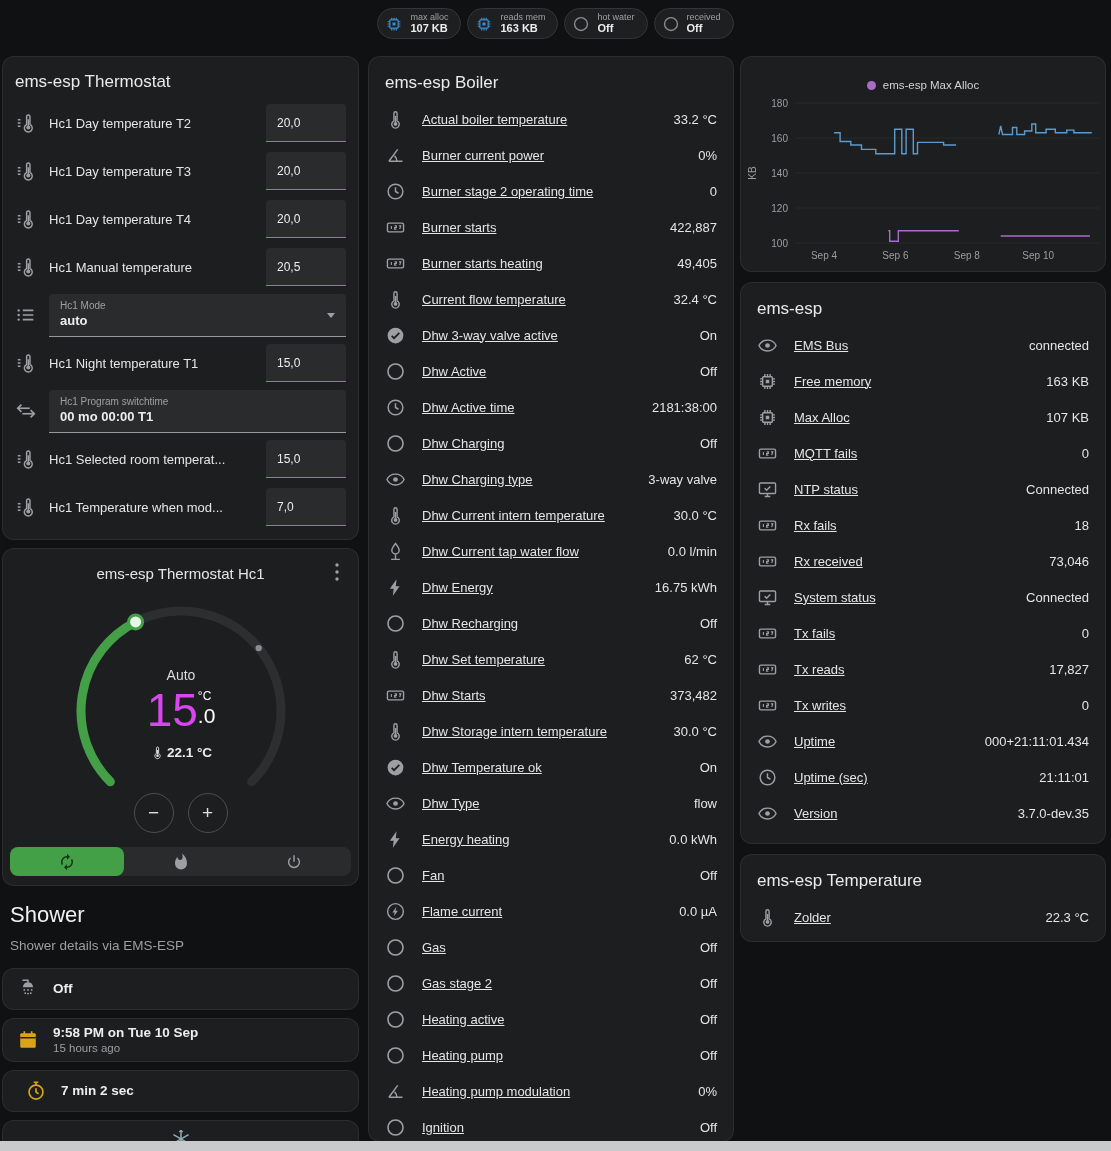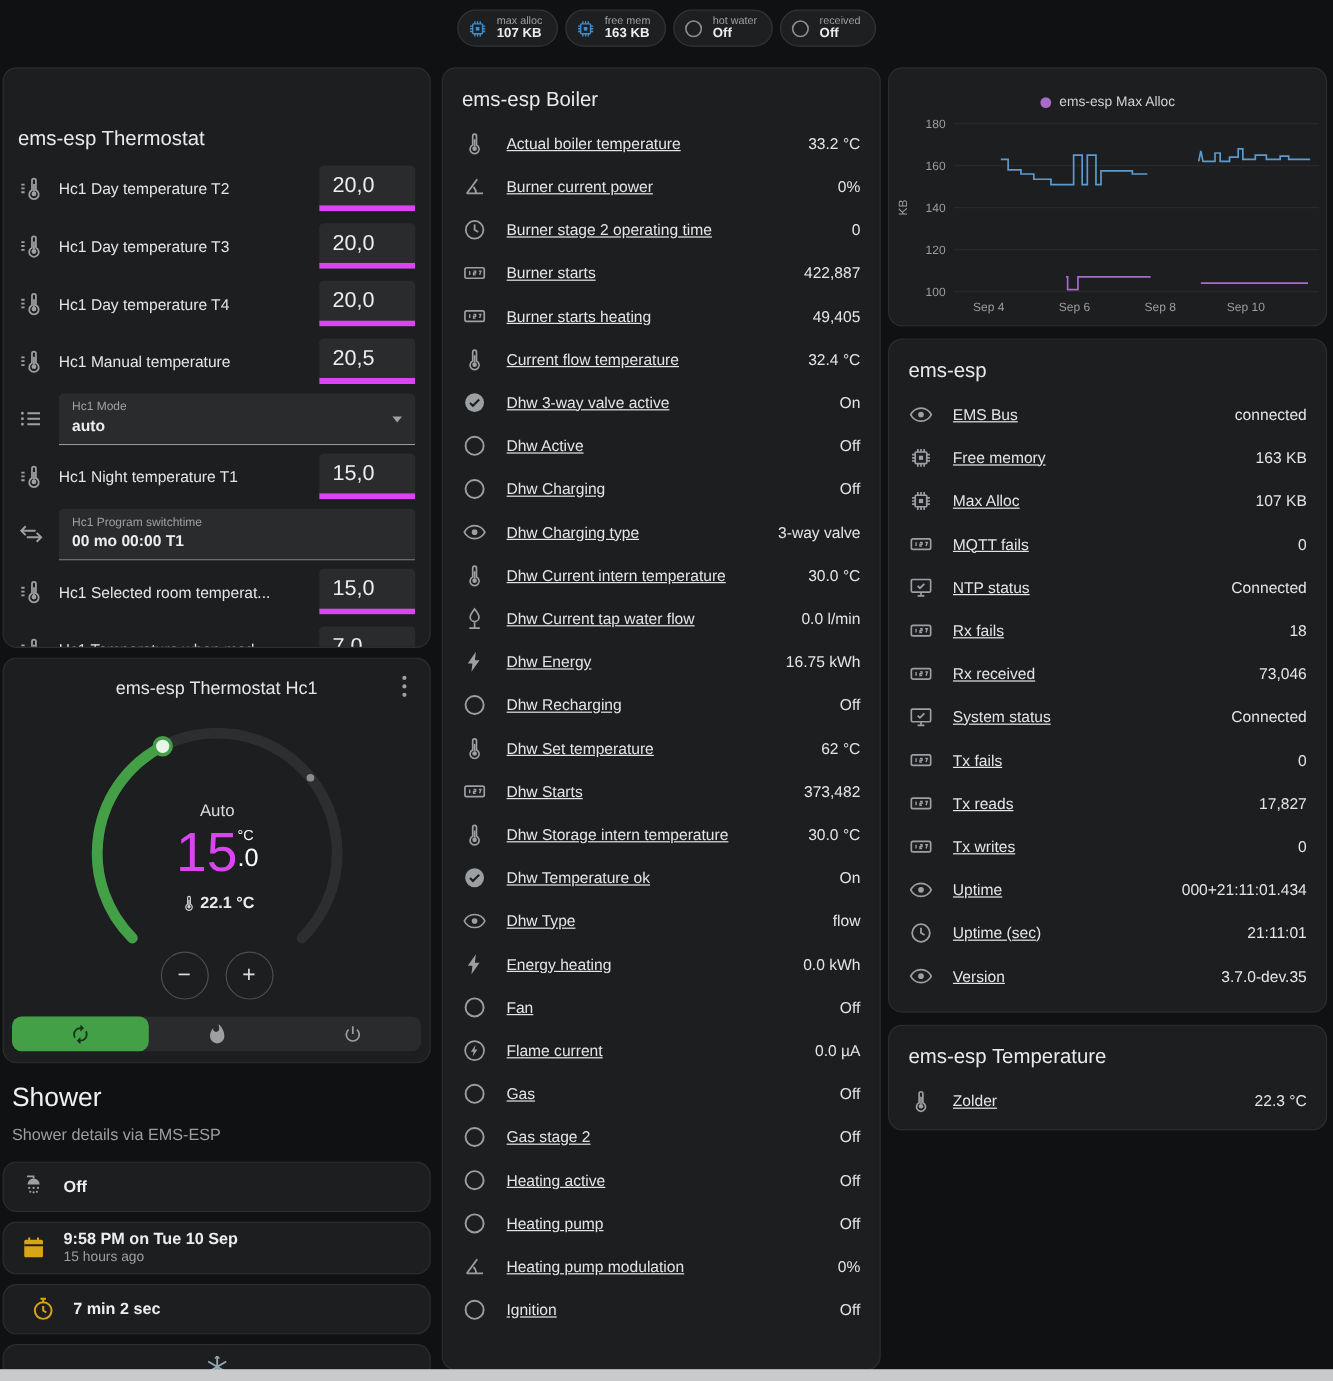--- a/index.html
+++ b/index.html
@@ -23,27 +23,27 @@
   .icon svg { width:100%; height:100%; display:block; }
 
   
   .erow { height:36px; display:flex; align-items:center; padding:0 16px; gap:16px; cursor:pointer; }
   .erow .icon { width:21px; height:21px; }
   .elabel { flex:1; font-size:13px; color:#e4e5e6; white-space:nowrap; overflow:hidden;text-decoration:underline; }
   .evalue { font-size:13px; color:#e4e5e6; white-space:nowrap; }
 
   
   #thermostat-card { left:2px; top:56px; width:357px; height:484px; }
-  #thermostat-card .card-title { padding:15px 12px 7px;margin-top:34px; }
+  #thermostat-card .card-title { padding:15px 12px 7px; }
   .trow { height:48px; display:flex; align-items:center; padding:0 12px; }
   .trow .icon { width:22px; height:22px; }
   .tlabel { flex:1; font-size:13px; color:#e4e5e6; margin-left:12px; white-space:nowrap; overflow:hidden; }
-  .tinput { width:80px; height:38px; background:#2a2b2d; border-bottom:5px solid #d946ef;
+  .tinput { width:80px; height:38px; background:#2a2b2d; border-bottom:1px solid #d946ef;
     border-radius:4px 4px 0 0; display:flex; align-items:center; padding-left:11px;
-    font-size:18px; color:#eceded; cursor:text; }
+    font-size:12px; color:#eceded; cursor:text; }
   .tfield { flex:1; margin-left:12px; position:relative; height:43px; background:#2a2b2d;
     border-bottom:1px solid #96999b; border-radius:4px 4px 0 0; padding:6px 24px 0 11px; cursor:pointer; }
   .flabel { display:block; font-size:10px; color:#9da0a2; }
   .fvalue { display:block; font-size:13px; font-weight:600; color:#eceded; margin-top:2px; }
   .caret { position:absolute; right:11px; top:19px; width:0; height:0;
     border-left:4.5px solid transparent; border-right:4.5px solid transparent; border-top:5px solid #9da0a2; }
 
   
   #hc1-card { left:2px; top:548px; width:357px; height:338px; }
   .hc1-head { position:relative; padding-top:16px; text-align:center; font-size:15px; color:#e4e5e6; }
@@ -115,21 +115,21 @@
     </div>
     <div class="badge">
       <span class="icon" style="color: rgb(61, 143, 209);">
         <svg viewBox="0 0 24 24">
           <rect x="6.5" y="6.5" width="11" height="11" rx="1" fill="none" stroke="currentColor" stroke-width="1.6"></rect>
           <rect x="10" y="10" width="4" height="4" fill="currentColor"></rect>
           <path d="M9 6.5v-3M12 6.5v-3M15 6.5v-3M9 20.5v-3M12 20.5v-3M15 20.5v-3M6.5 9h-3M6.5 12h-3M6.5 15h-3M20.5 9h-3M20.5 12h-3M20.5 15h-3" stroke="currentColor" stroke-width="1.6"></path>
         </svg>
       </span>
       <span class="btext">
-        <span class="blabel">free mem</span>
+        <span class="blabel">reads mem</span>
         <span class="bvalue">163 KB</span>
       </span>
     </div>
     <div class="badge">
       <span class="icon" style="color: rgb(139, 142, 144);">
         <svg viewBox="0 0 24 24">
           <circle cx="12" cy="12" r="8.6" fill="none" stroke="currentColor" stroke-width="1.8"></circle>
         </svg>
       </span>
       <span class="btext">
@@ -480,20 +480,30 @@
         <span class="evalue">On</span>
       </div>
       <div class="erow">
         <span class="icon">
           <svg viewBox="0 0 24 24">
             <circle cx="12" cy="12" r="8.6" fill="none" stroke="currentColor" stroke-width="1.8"></circle>
           </svg>
         </span>
         <span class="elabel">Dhw Active</span>
         <span class="evalue">Off</span>
+      </div>
+      <div class="erow">
+        <span class="icon">
+          <svg viewBox="0 0 24 24">
+            <circle cx="12" cy="12" r="8.4" fill="none" stroke="currentColor" stroke-width="1.7"></circle>
+            <path d="M12 7v5l3.4 2" fill="none" stroke="currentColor" stroke-width="1.7"></path>
+          </svg>
+        </span>
+        <span class="elabel">Dhw Active time</span>
+        <span class="evalue">2181:38:00</span>
       </div>
       <div class="erow">
         <span class="icon">
           <svg viewBox="0 0 24 24">
             <circle cx="12" cy="12" r="8.6" fill="none" stroke="currentColor" stroke-width="1.8"></circle>
           </svg>
         </span>
         <span class="elabel">Dhw Charging</span>
         <span class="evalue">Off</span>
       </div>

